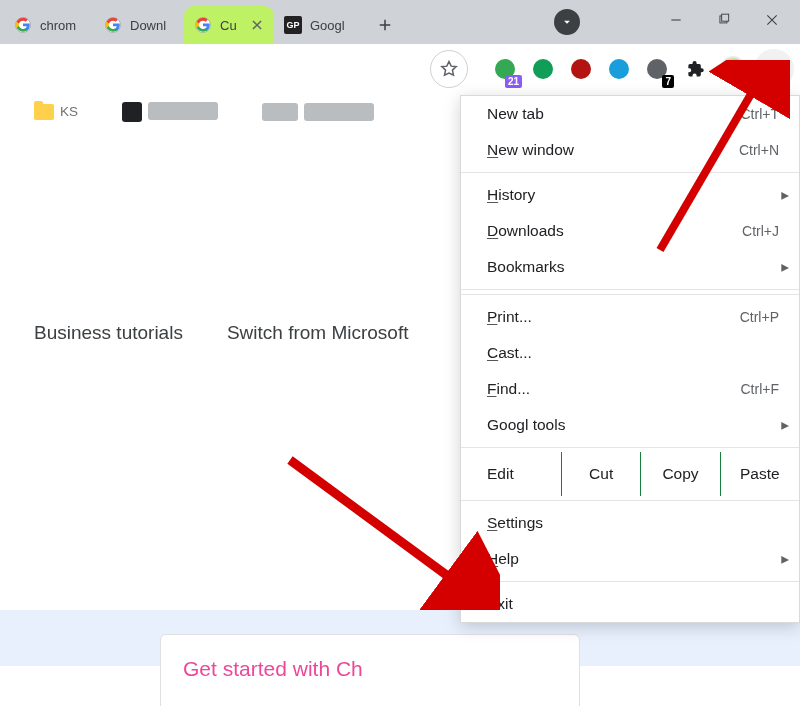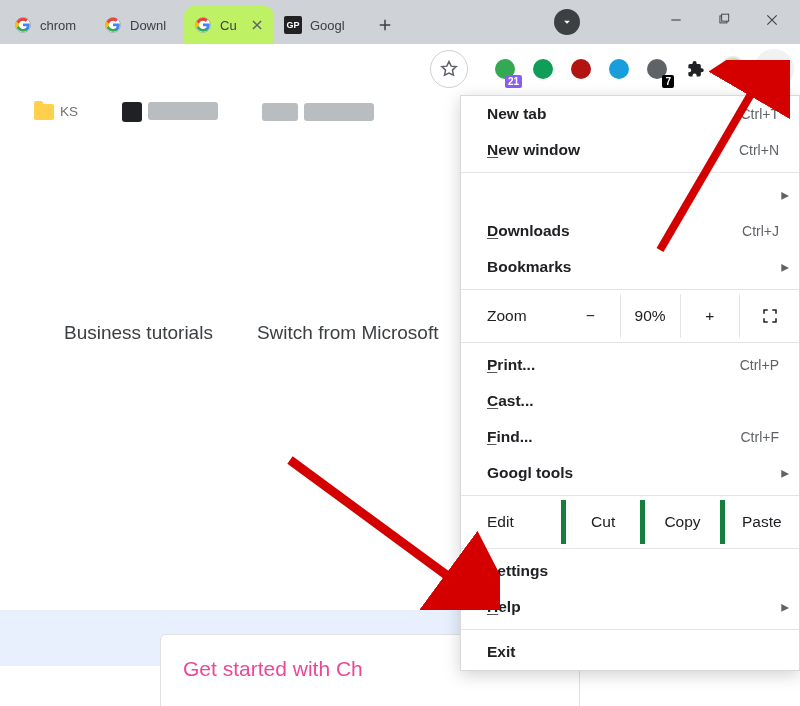--- a/index.html
+++ b/index.html
@@ -31,41 +31,41 @@
 
   
   .bookbar { height:36px; background:#fff; display:flex; align-items:center; padding-left:6px; gap:16px; }
   .bm-item { display:flex; align-items:flex-start; gap:6px; font-size:13.5px; color:#737373;margin-left:28px; }
   .folder-ico { width:20px; height:16px; background:#ffd04c; border-radius:2px; position:relative;}
   .folder-ico::before { content:""; position:absolute; top:-3px; left:0; width:9px; height:4px; background:#ffd04c; border-radius:2px 2px 0 0;}
   .blur-pill { height:18px; background:#b9bdc0; border-radius:3px; }
 
   
   .page { position:relative; padding-top: 24px; background:#fff; }
-  .page-tabs { display:flex; gap:44px; padding:168px 0 0 34px; font-size:19px; color:#3c4043;margin-left:30px; }
+  .page-tabs { display:flex; gap:44px; padding:168px 0 0 34px; font-size:19px; color:#3c4043; }
   .bluebar { position:absolute; left:0; top:480px; right:0; height:56px; background:#e8f0fe; }
   .card { position:absolute; left:160px; top:504px; width:420px; background:#fff; border:1px solid #e0e0e0; border-radius:6px; padding:22px 22px 0 22px;}
   .card h2 { font-size:21px; font-weight:400; color:#ec4899; margin-bottom:22px; }
   .card-row { display:flex; align-items:center; gap:20px; height:56px; font-size:17px; color:#3c4043;}
 
   
   .menu { position:absolute; top:95px; right:0; width:340px; background:#fff; border:1px solid #d9d9d9; box-shadow: 0 4px 16px rgba(0,0,0,.18); z-index:30; font-size:15.5px; color:#202124;}
   .menu .mi { display:flex; align-items:center; height:36px; padding:0 20px 0 26px; position:relative;}
-  .menu .mi .lbl { flex:1;font-weight:bold; }
+  .menu .mi .lbl { flex:1; }
   .menu .mi .accel { color:#5f6368; font-size:14px; }
   .menu .mi .chev { position:absolute; right:10px; color:#5f6368; }
   .menu hr { border:none; border-top:1px solid #e4e4e4; margin:4px 0;}
   .zoomrow { display:flex; align-items:center; height:44px;}
   .zoomrow .zlabel { width:100px; padding-left:26px;}
   .zoomrow .seg { flex:1; display:flex; align-items:center; justify-content:center; border-left:1px solid #e4e4e4; height:100%;}
   .zoomrow .seg.first { border-left:none; }
   .zoomrow .fs { width:56px; }
   .editrow { display:flex; align-items:center; height:44px;}
   .editrow .elabel { width:100px; padding-left:26px;}
-  .editrow .seg { flex:1; display:flex; align-items:center; justify-content:center; border-left:5px solid #15803d; height:100%;}
+  .editrow .seg { flex:1; display:flex; align-items:center; justify-content:center; border-left:1px solid #15803d; height:100%;}
   .ul-first { text-decoration: underline; text-decoration-color:#555; text-underline-offset:2px; }
 
   
   .arrow { position:absolute; z-index:60;}
 </style>
 </head>
 <body>
 
 <div class="tabstrip">
   <div class="tab">
@@ -227,42 +227,32 @@
   <div class="mi">
     <span class="lbl">New tab</span>
     <span class="accel">Ctrl+T</span>
   </div>
   <div class="mi">
     <span class="lbl"><span class="ul-first">N</span><span>ew window</span></span>
     <span class="accel">Ctrl+N</span>
   </div>
   <hr>
   <div class="mi">
+    <span class="lbl"><span class="ul-first">H</span><span>istory</span></span>
     <span class="chev">▸</span>
   </div>
   <div class="mi">
     <span class="lbl"><span class="ul-first">D</span><span>ownloads</span></span>
     <span class="accel">Ctrl+J</span>
   </div>
   <div class="mi">
     <span class="lbl">Bookmarks</span>
     <span class="chev">▸</span>
   </div>
   <hr>
-  <div class="zoomrow">
-    <span class="zlabel">Zoom</span>
-    <span class="seg first">−</span>
-    <span class="seg">90%</span>
-    <span class="seg">+</span>
-    <span class="seg fs">
-      <svg viewBox="0 0 24 24" width="18" height="18">
-          <path stroke="#202124" stroke-width="2" fill="none" d="M4 9V4h5M20 9V4h-5M4 15v5h5M20 15v5h-5"></path>
-        </svg>
-    </span>
-  </div>
   <hr>
   <div class="mi">
     <span class="lbl"><span class="ul-first">P</span><span>rint...</span></span>
     <span class="accel">Ctrl+P</span>
   </div>
   <div class="mi">
     <span class="lbl"><span class="ul-first">C</span><span>ast...</span></span>
   </div>
   <div class="mi">
     <span class="lbl"><span class="ul-first">F</span><span>ind...</span></span>

